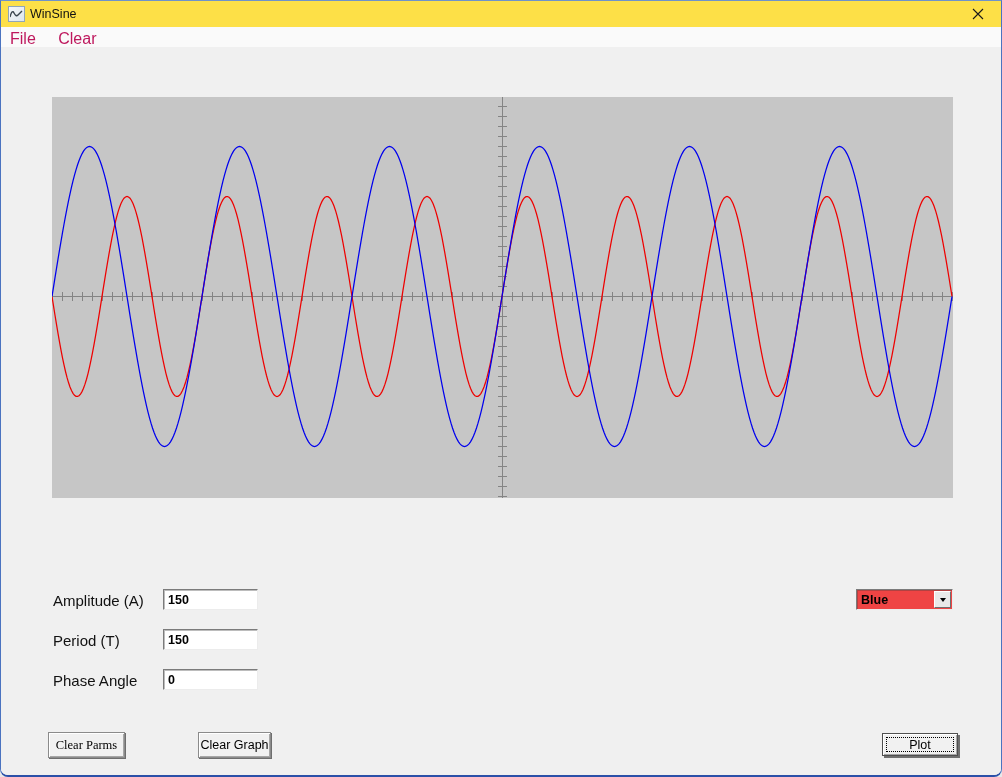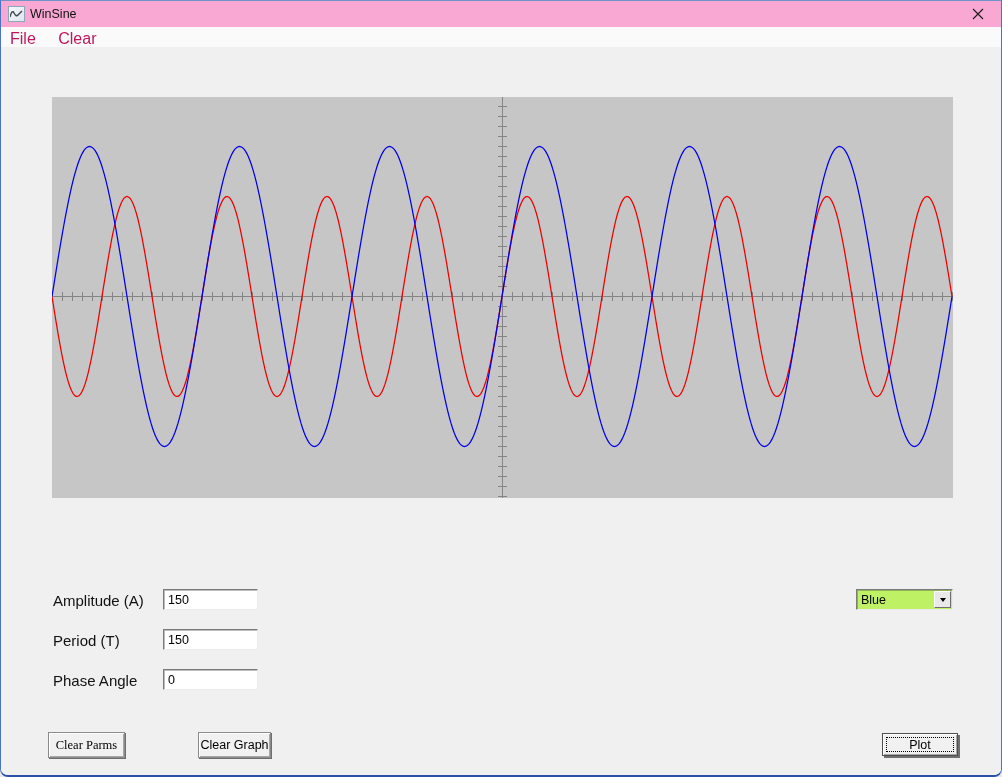--- a/index.html
+++ b/index.html
@@ -4,21 +4,21 @@
 <style>
   * { box-sizing: border-box; margin: 0; padding: 0; }
   html,body { width:1002px; height:777px; background:#e8e8e8; font-family:"Liberation Sans",sans-serif; }
   .window {
     position:relative; width:1002px; height:777px;
     background:#f0f0f0;
     border:1px solid #4a73c0; border-top-color:#6f93c9; border-bottom:2px solid #2b50a8;
     border-radius:0 0 8px 8px; overflow:hidden;
   }
   
-  .titlebar { position:absolute; left:0; top:0; width:100%; height:26px; background:#f9a8d4; }
+  .titlebar { position:absolute; left:0; top:0; width:100%; height:26px; background:#fde047; }
   .app-icon {
     position:absolute; left:7px; top:5px; width:17px; height:16px;
     background:linear-gradient(135deg,#f4f7fa 0%,#dde6ee 100%);
     border:1px solid #8fa6ba; display:flex; align-items:center; justify-content:center;
   }
   .title-text { position:absolute; left:29px; top:6px; font-size:12.5px; color:#111; }
   .close-btn {
     position:absolute; right:0; top:0; width:46px; height:26px;
     display:flex; align-items:center; justify-content:center; cursor:default;
   }
@@ -27,28 +27,28 @@
   .menu-item { display:inline-block; padding:3px 9px 3px 9px; font-size:16px; color:#be185d; }
   
   .client { position:absolute; left:0; top:46px; right:0; bottom:0; background:#f0f0f0; }
   .plot-svg { position:absolute; left:51px; top:50px; }
   
   .fld-label { position:absolute; left:52px; font-size:15px; color:#111; }
   .win-input {
     position:absolute; left:162px; width:95px; height:21px; background:#fff;
     border:1px solid; border-color:#7b7b7b #ececec #ececec #7b7b7b;
     box-shadow: inset 1px 1px 0 rgba(64,64,64,.35);
-    font-family:"Liberation Sans",sans-serif; font-size:12.5px; color:#000; padding:0 4px; outline:none;
+    font-family:"Liberation Sans",sans-serif; font-size:12.5px; color:#000; padding:0 4px; outline:none;font-weight:bold;
   }
   
   .combo {
-    position:absolute; left:855px; top:542px; width:97px; height:21px; background:#bef264;
+    position:absolute; left:855px; top:542px; width:97px; height:21px; background:#ef4444;
     border:1px solid; border-color:#7b7b7b #ececec #ececec #7b7b7b;
     box-shadow: inset 1px 1px 0 rgba(64,64,64,.35);
-    display:flex; align-items:center;
+    display:flex; align-items:center;font-weight:bold;
   }
   .combo-value { flex:1; font-size:12.5px; color:#000; padding-left:4px; }
   .combo-btn {
     width:17px; height:17px; margin-right:1px; background:#e9e9e9;
     border:1px solid; border-color:#ffffff #6f6f6f #6f6f6f #ffffff;
     display:flex; align-items:center; justify-content:center;
   }
   .combo-arrow { width:0; height:0; border-left:3.5px solid transparent; border-right:3.5px solid transparent; border-top:4px solid #000; }
   
   .formula { position:absolute; left:736px; top:622px; font-size:13px; font-weight:bold; color:#000; letter-spacing:.2px; }

